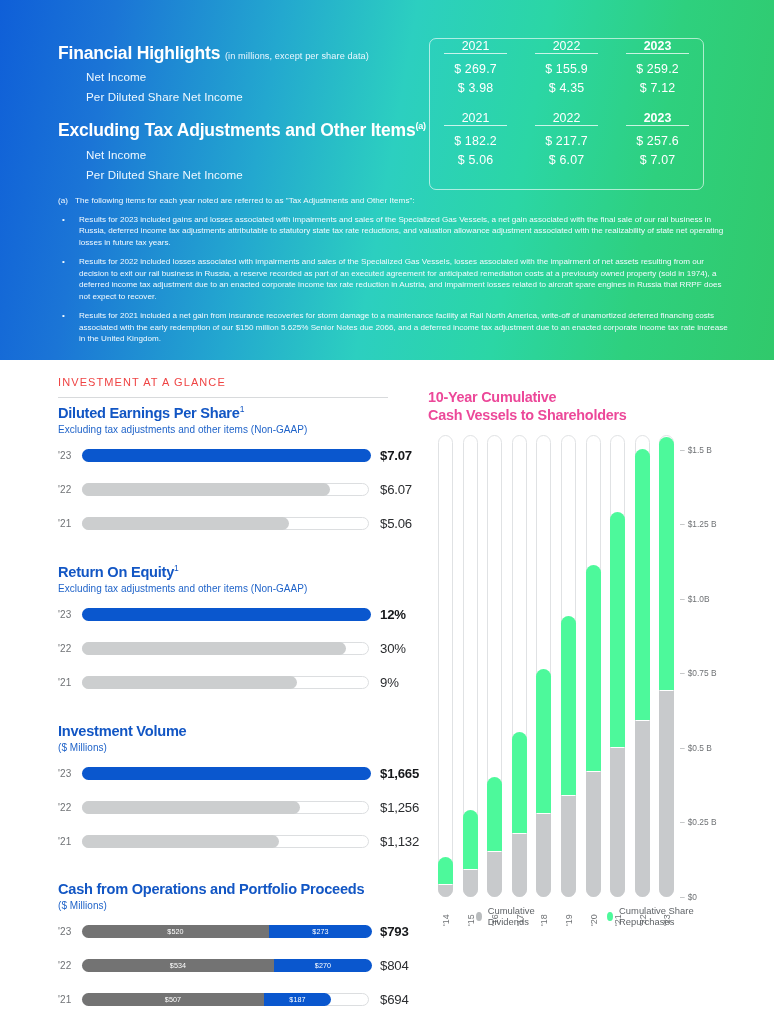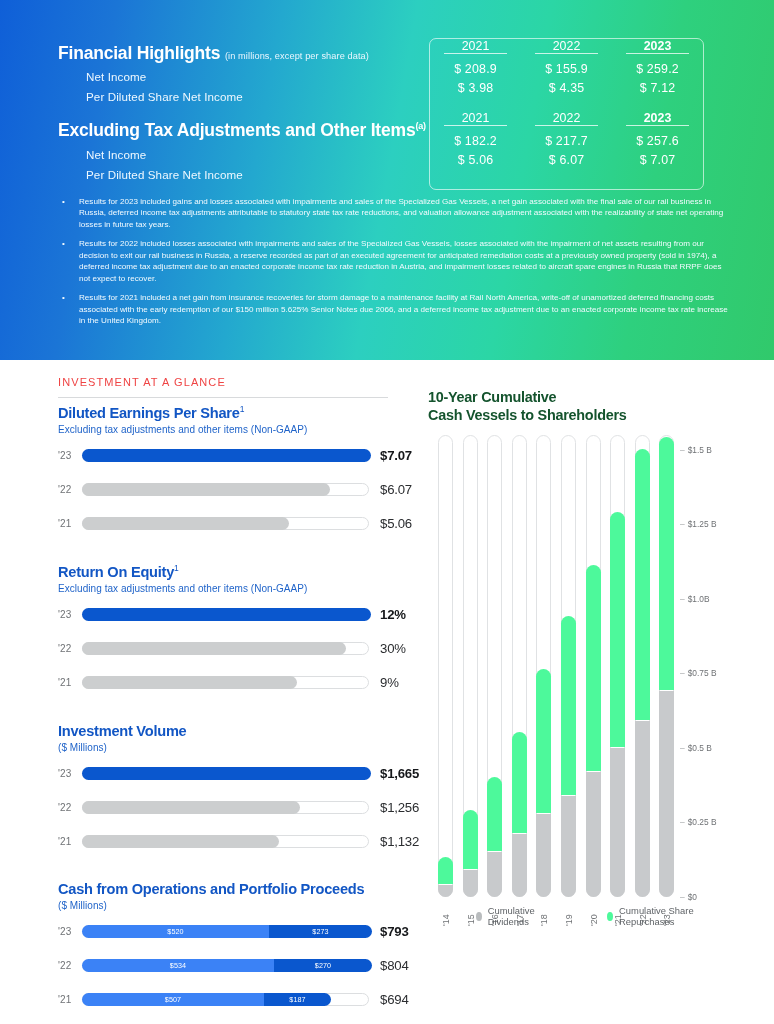--- a/index.html
+++ b/index.html
@@ -88,30 +88,30 @@
   .bval{
     margin-left:11px;font-size:13.2px;color:#2b2d30;white-space:nowrap;letter-spacing:-.2px;
   }
   .bval.hl{font-weight:bold;color:#16181b;}
 
   
   .seg{
     position:absolute;top:-1px;height:13px;box-sizing:border-box;
     font-size:7.2px;color:#ffffff;text-align:center;line-height:13px;letter-spacing:.1px;
   }
-  .seg.grey{background:#3b82f6;color:#ffffff;}
+  .seg.grey{background:#737373;color:#ffffff;}
   .seg.blue{background:#0a57ce;}
   .seg.lcap{left:-1px;border-top-left-radius:7px;border-bottom-left-radius:7px;}
   .seg.rcap{border-top-right-radius:7px;border-bottom-right-radius:7px;}
   .dot{width:9px;height:9px;border-radius:50%;margin-right:6px;display:inline-block;}
   .dot.grey{background:#b9bcbe;}
   .dot.green{background:#4df99b;}
 
   
-  .rh{font-size:14.4px;font-weight:bold;color:#14532d;line-height:1.25;letter-spacing:-.25px;}
+  .rh{font-size:14.4px;font-weight:bold;color:#ec4899;line-height:1.25;letter-spacing:-.25px;}
   .pill{
     margin-top:8px;display:inline-block;border:1px solid #c9e8d6;border-radius:12px;
     padding:4px 13px;font-size:11.6px;color:#4a4d50;letter-spacing:.1px;
   }
   .pill b{color:#2b2d30;font-weight:bold;}
   .pill .yrs{color:#7b7f83;}
 
   .plot{position:relative;width:290px;height:500px;margin-top:11px;}
   .bars{position:absolute;left:0;top:0;width:248px;height:462px;}
   .bar{
@@ -164,21 +164,21 @@
                 <div class="ruled"></div>
               </td>
           <td style="padding:0 14px;">
                 <div class="ruled"></div>
               </td>
           <td style="padding:0 14px;">
                 <div class="ruled"></div>
               </td>
         </tr>
         <tr>
-          <td class="cell" style="padding-top:6px;">$ 208.9</td>
+          <td class="cell" style="padding-top:6px;">$ 269.7</td>
           <td class="cell" style="padding-top:6px;">$ 155.9</td>
           <td class="cell" style="padding-top:6px;">$ 259.2</td>
         </tr>
         <tr>
           <td class="cell">$  3.98</td>
           <td class="cell">$  4.35</td>
           <td class="cell">$  7.12</td>
         </tr>
         <tr>
           <td class="yr" style="padding-top:13px;">2021</td>
@@ -204,20 +204,23 @@
         <tr>
           <td class="cell">$  5.06</td>
           <td class="cell">$  6.07</td>
           <td class="cell">$  7.07</td>
         </tr>
       </tbody>
         </table>
     </div>
 
     <div class="fn">
+      <div class="lead">
+        <span class="lbl">(a)</span><span>The following items for each year noted are referred to as "Tax Adjustments and Other Items":</span>
+      </div>
       <div class="fn-item">
         <span class="bullet">•</span>
         <span class="txt">Results for 2023 included gains and losses associated with impairments and sales of the Specialized Gas Vessels, a net gain associated with the final sale of our rail business in Russia, deferred income tax adjustments attributable to statutory state tax rate reductions, and valuation allowance adjustment associated with the realizability of state net operating losses in future tax years.</span>
       </div>
       <div class="fn-item">
         <span class="bullet">•</span>
         <span class="txt">Results for 2022 included losses associated with impairments and sales of the Specialized Gas Vessels, losses associated with the impairment of net assets resulting from our decision to exit our rail business in Russia, a reserve recorded as part of an executed agreement for anticipated remediation costs at a previously owned property (sold in 1974), a deferred income tax adjustment due to an enacted corporate income tax rate reduction in Austria, and impairment losses related to aircraft spare engines in Russia that RRPF does not expect to recover.</span>
       </div>
       <div class="fn-item">
         <span class="bullet">•</span>

